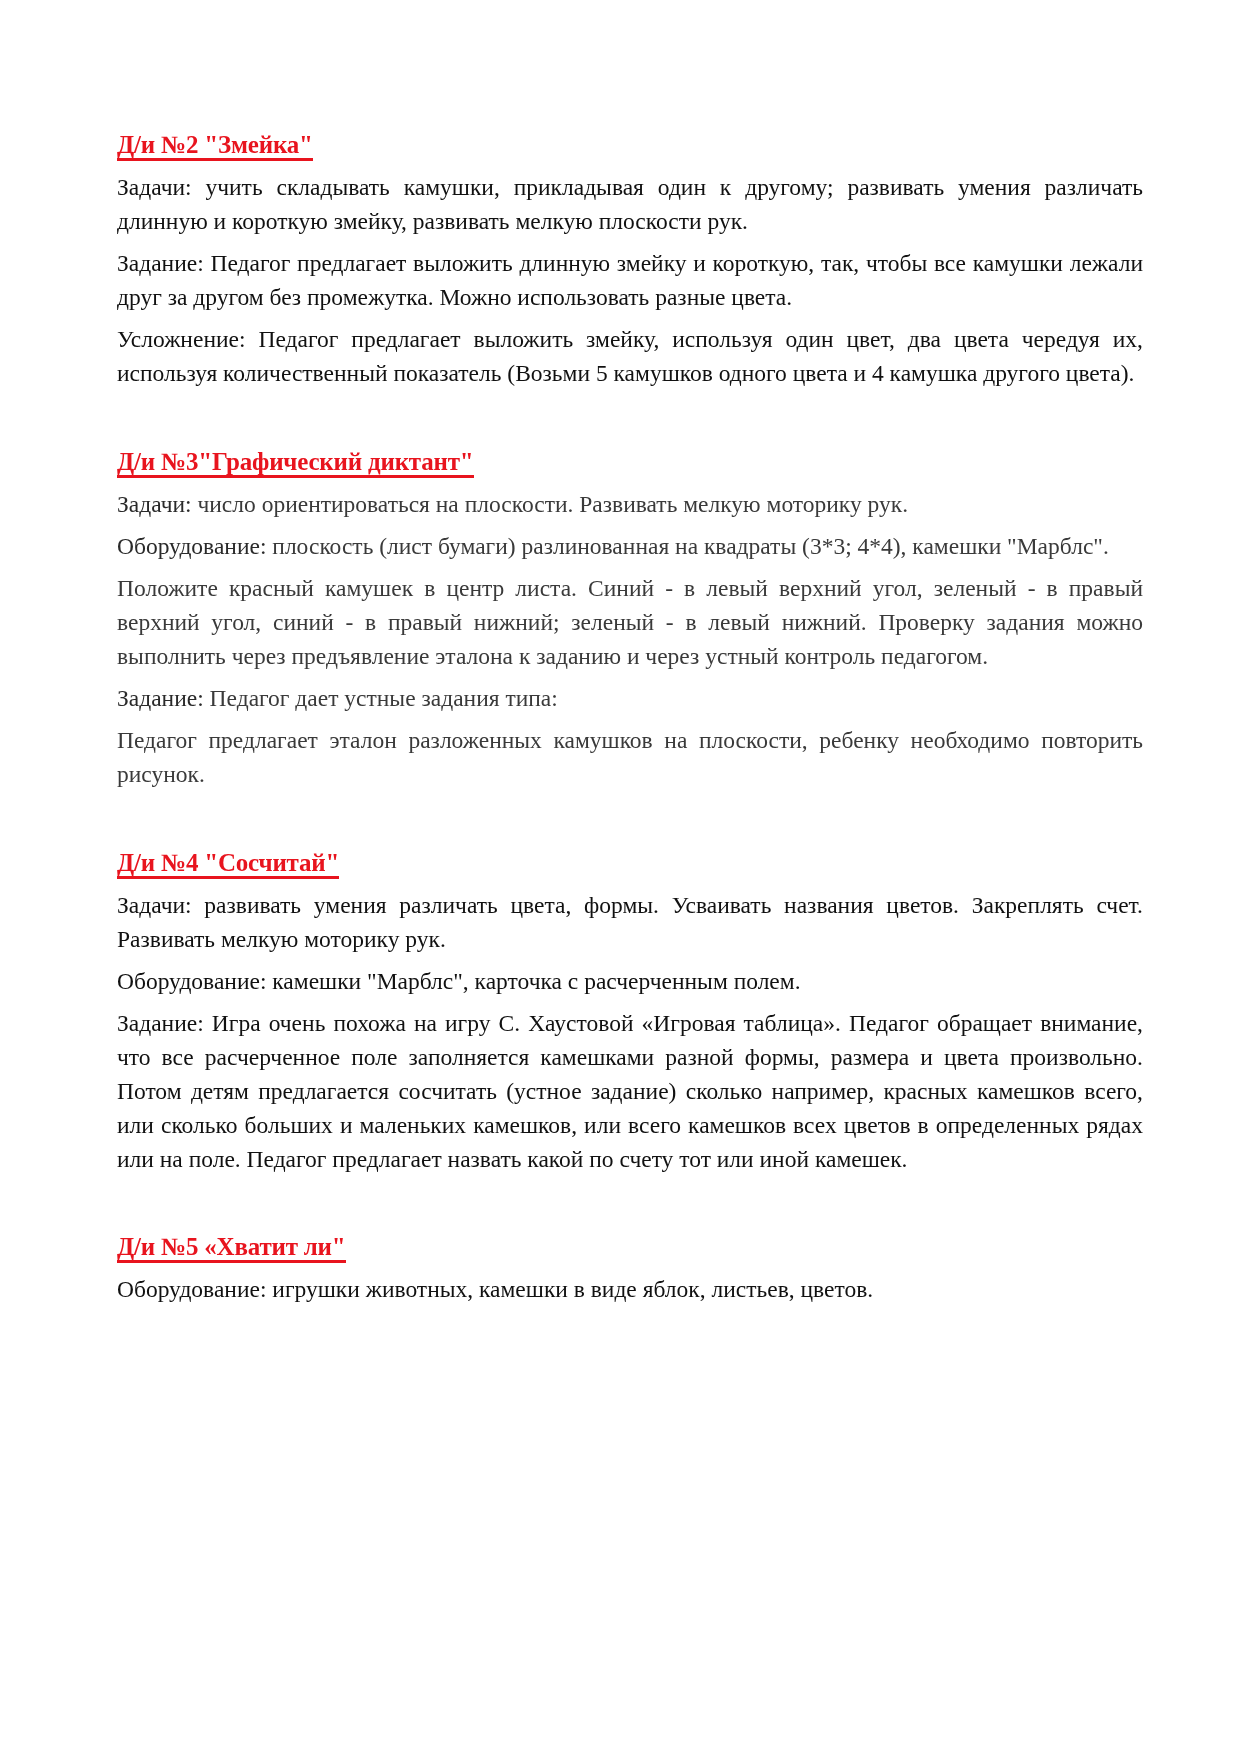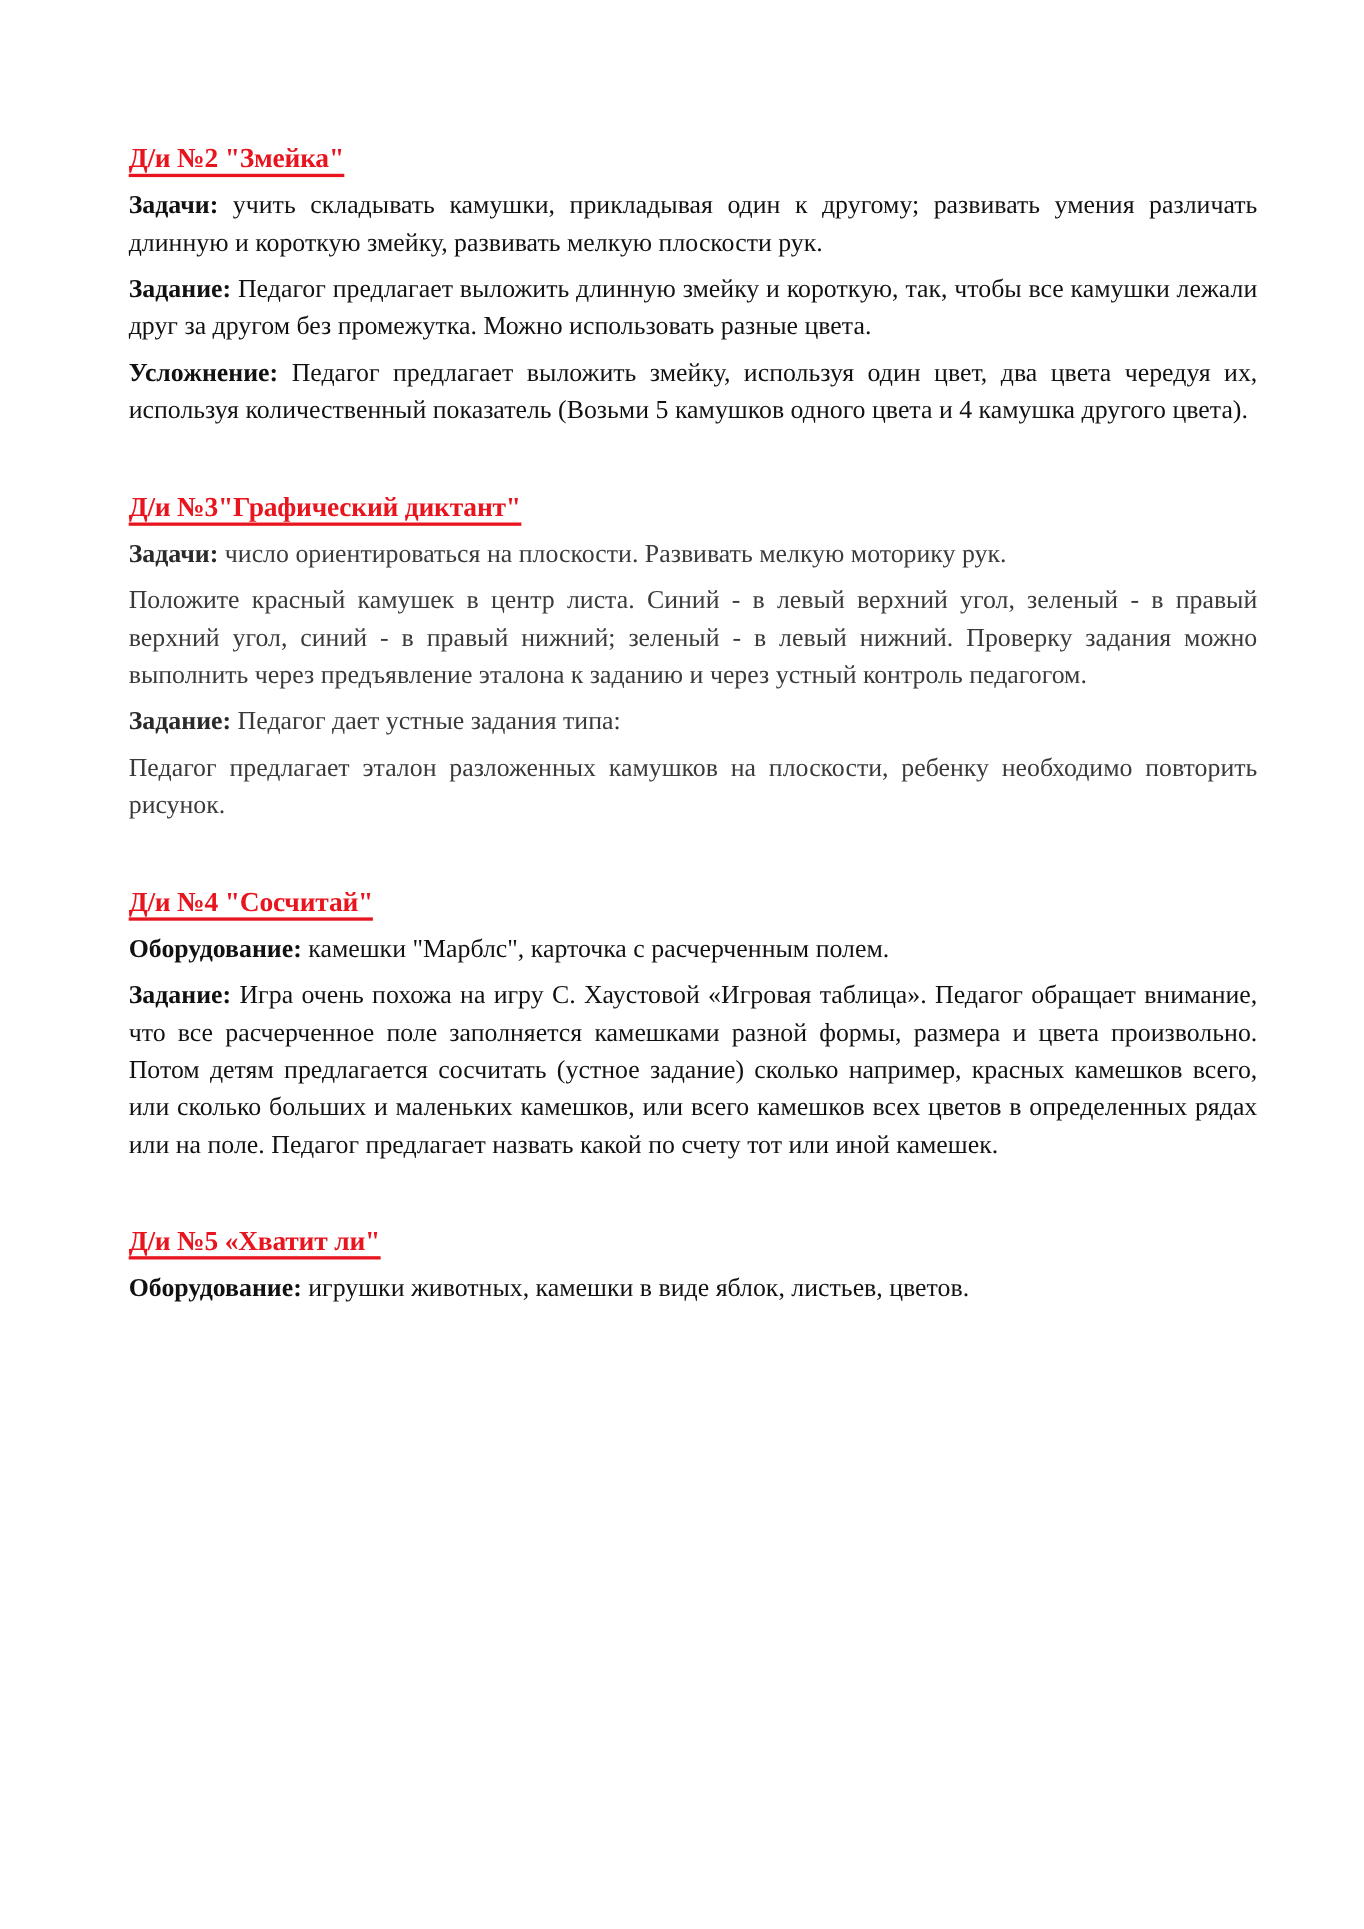--- a/index.html
+++ b/index.html
@@ -40,21 +40,21 @@
   .section.s2 { margin-bottom: 55px; }
   .section.s3 { margin-bottom: 54px; }
   p.para {
     margin: 0 0 8px 0;
     font-size: 23.5px;
     line-height: 34px;
     text-align: justify;
     text-align-last: left;
   }
   p.para .label {
-    font-weight: bold;
+    font-weight: normal;
     color: #111111;
   }
   .gray p.para, .gray p.para .text {
     color: #3a3a3a;
   }
   .gray p.para .label {
     color: #2a2a2a;
   }
   .head-wrap {
     height: 42px;
@@ -68,27 +68,29 @@
   <div class="section s1">
     <div class="head-wrap"><h2 class="heading">Д/и №2 "Змейка"</h2></div>
     <p class="para"><span class="label">Задачи:</span><span class="text"> учить складывать камушки, прикладывая один к другому; развивать умения различать длинную и короткую змейку,  развивать мелкую плоскости рук.</span></p>
     <p class="para"><span class="label">Задание:</span><span class="text"> Педагог предлагает выложить длинную змейку и короткую, так, чтобы все камушки лежали друг за другом без промежутка.  Можно использовать разные цвета.</span></p>
     <p class="para"><span class="label">Усложнение:</span><span class="text"> Педагог предлагает выложить змейку, используя один цвет, два цвета чередуя их, используя количественный показатель (Возьми 5 камушков одного цвета и 4 камушка другого цвета).</span></p>
   </div>
 
   <div class="section s2 gray">
     <div class="head-wrap"><h2 class="heading">Д/и №3"Графический диктант"</h2></div>
     <p class="para"><span class="label">Задачи:</span><span class="text"> число ориентироваться на плоскости. Развивать мелкую моторику рук.</span></p>
+    <p class="para"><span class="label">Оборудование:</span><span class="text"> плоскость (лист бумаги) разлинованная на квадраты (3*3; 4*4), камешки "Марблс".</span></p>
     <p class="para"><span class="text">Положите красный камушек в центр листа. Синий - в левый верхний угол, зеленый - в правый верхний угол, синий - в правый нижний; зеленый - в левый нижний. Проверку задания можно выполнить через предъявление эталона к заданию и через устный контроль педагогом.</span></p>
     <p class="para"><span class="label">Задание:</span><span class="text"> Педагог дает устные задания типа:</span></p>
     <p class="para"><span class="text">Педагог предлагает эталон разложенных камушков на плоскости, ребенку необходимо повторить рисунок.</span></p>
   </div>
 
   <div class="section s3">
     <div class="head-wrap"><h2 class="heading">Д/и №4  "Сосчитай"</h2></div>
+    <p class="para"><span class="label">Задачи:</span><span class="text"> развивать умения различать цвета, формы.  Усваивать названия цветов. Закреплять счет.  Развивать мелкую моторику рук.</span></p>
     <p class="para"><span class="label">Оборудование:</span><span class="text"> камешки "Марблс", карточка с расчерченным полем.</span></p>
     <p class="para"><span class="label">Задание:</span><span class="text"> Игра очень похожа на игру С. Хаустовой «Игровая таблица». Педагог обращает внимание, что все расчерченное поле заполняется камешками разной формы, размера и цвета произвольно. Потом детям предлагается сосчитать (устное задание) сколько например, красных камешков всего, или сколько больших и маленьких камешков, или всего камешков всех цветов в определенных рядах или на поле. Педагог предлагает назвать какой по счету тот или иной камешек.</span></p>
   </div>
 
   <div class="section s4">
     <div class="head-wrap"><h2 class="heading">Д/и №5 «Хватит ли"</h2></div>
     <p class="para"><span class="label">Оборудование:</span><span class="text"> игрушки животных, камешки в виде яблок, листьев, цветов.</span></p>
   </div>
 
 </div>

